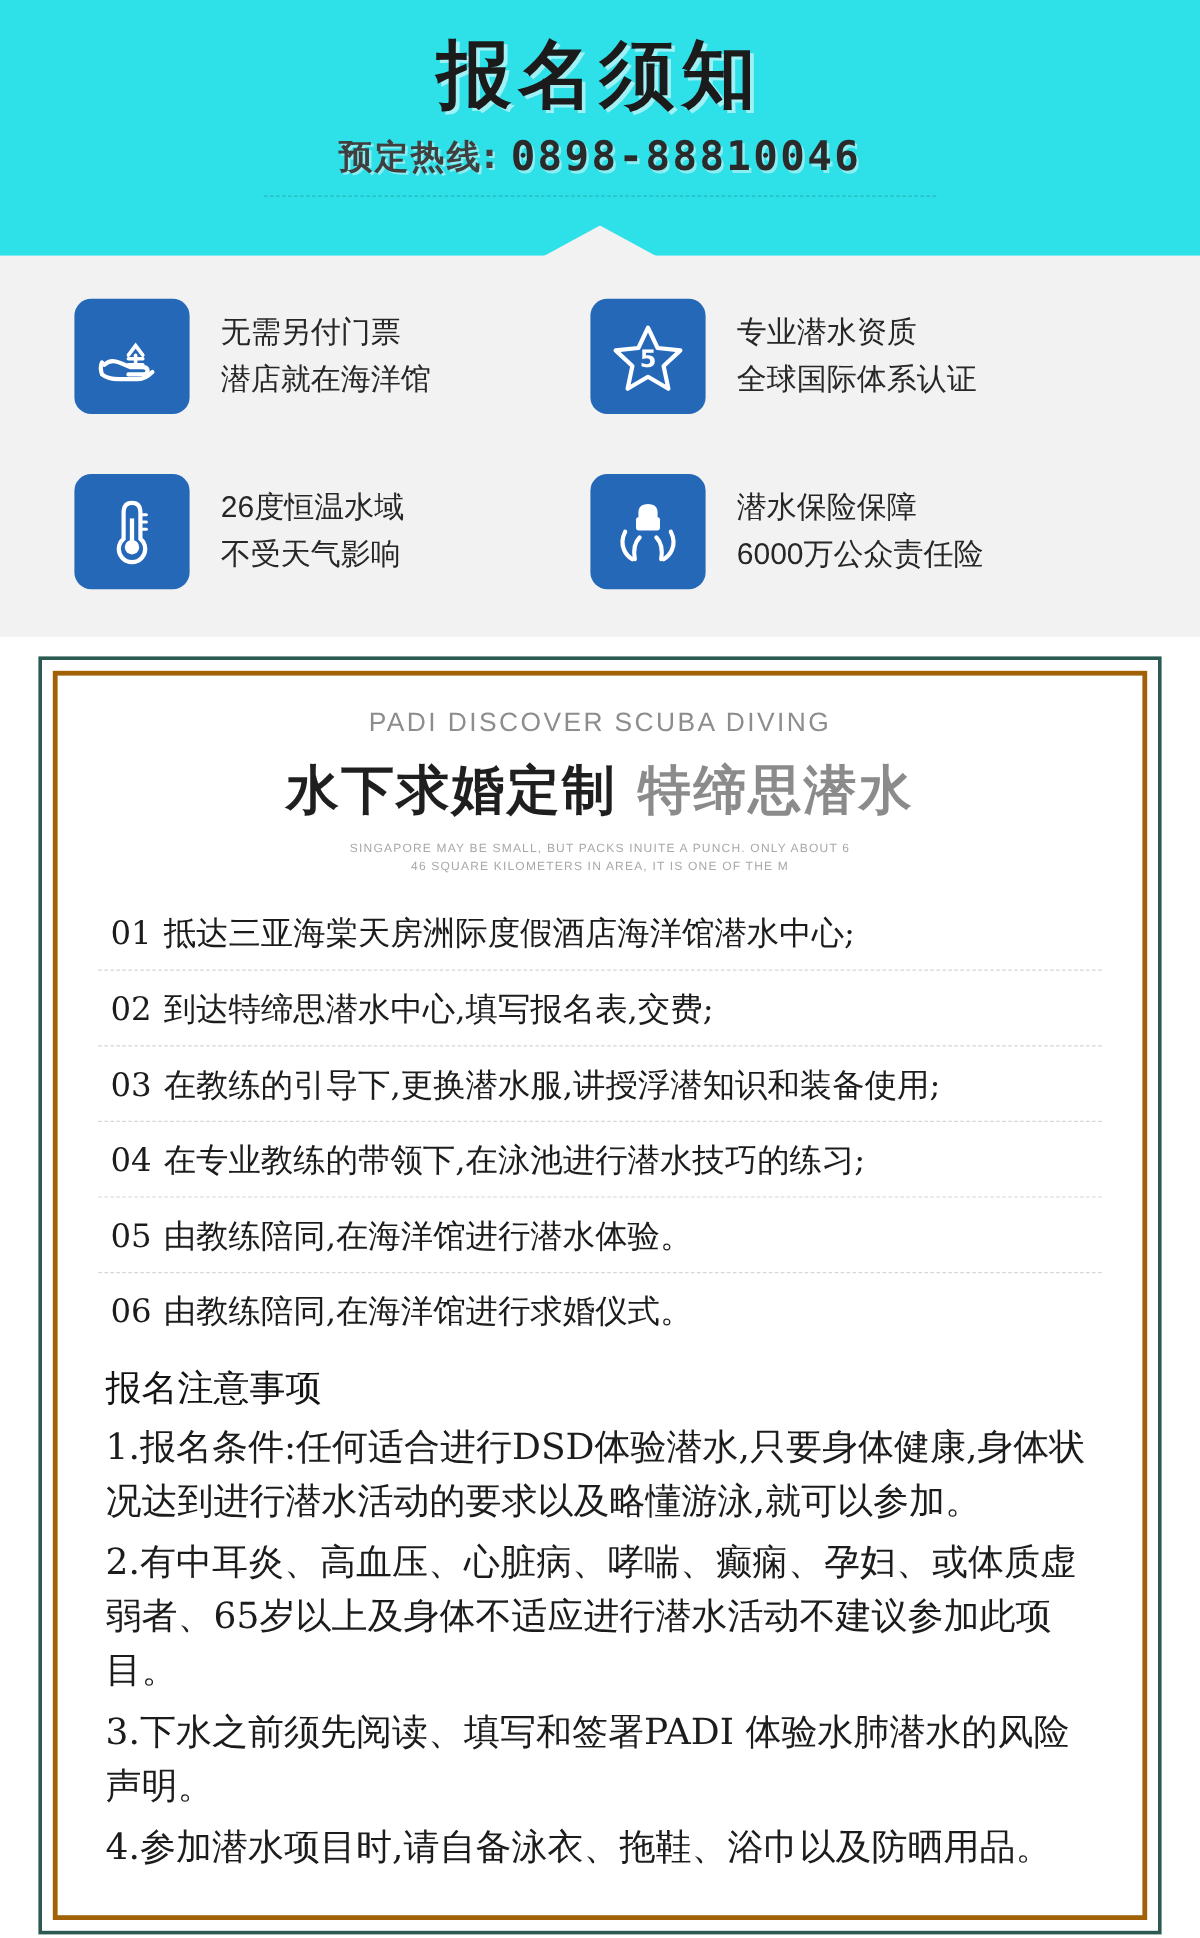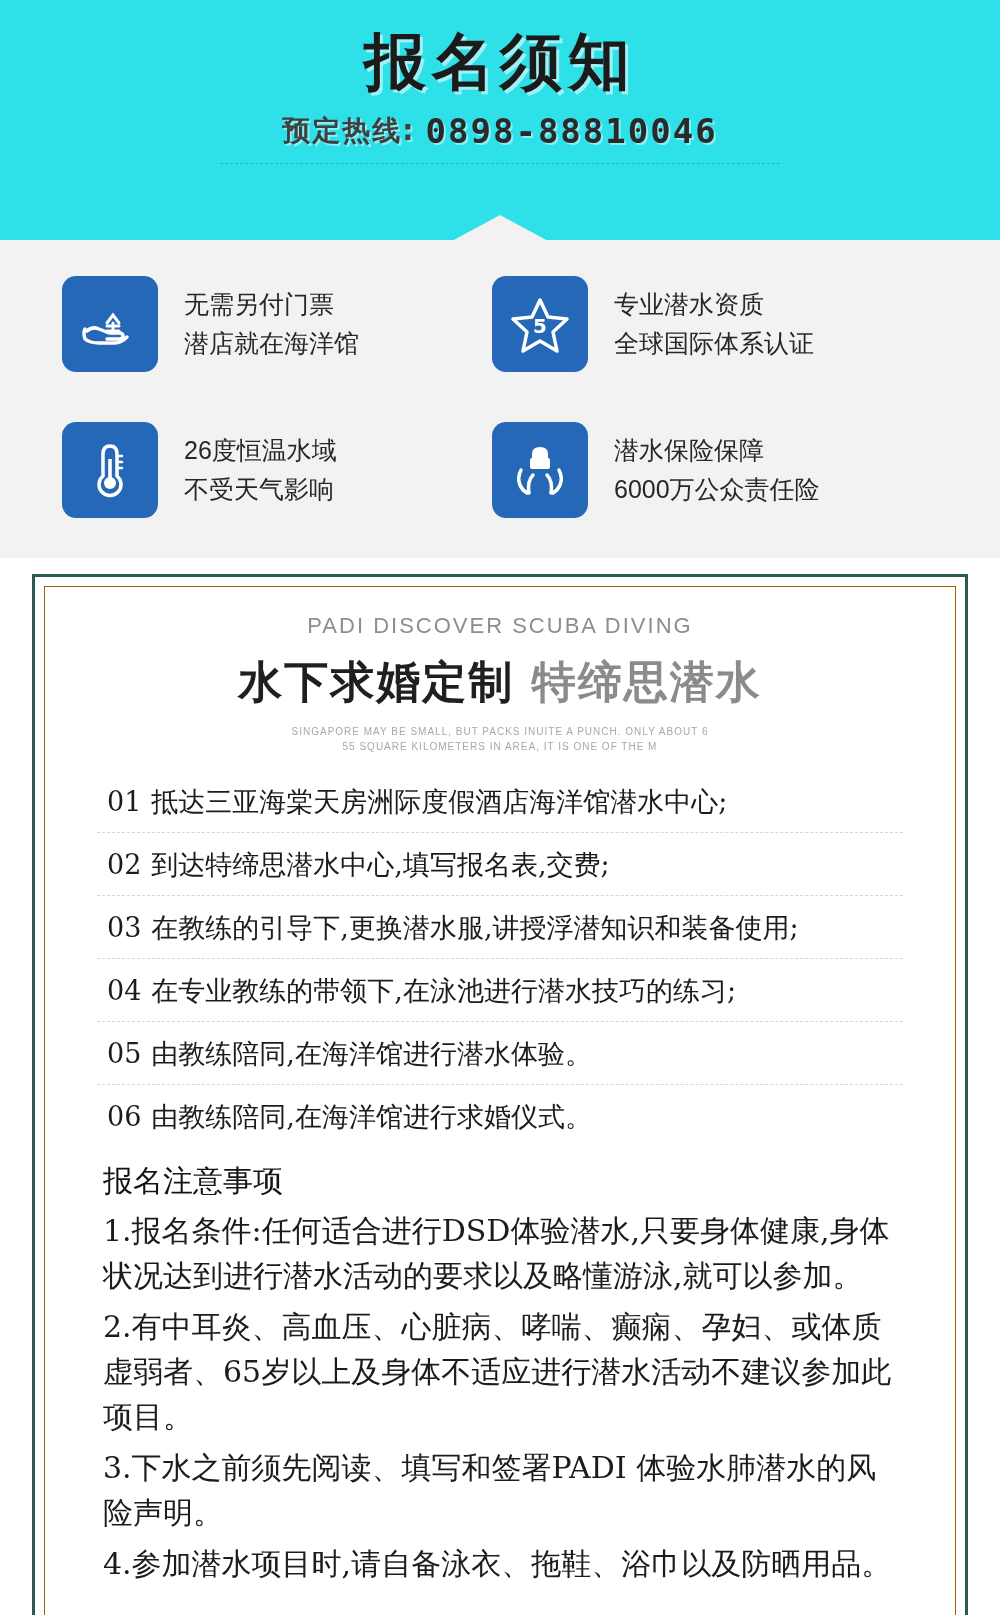--- a/index.html
+++ b/index.html
@@ -15,21 +15,21 @@
   .page {
     width: 1000px;
     position: relative;
     overflow: hidden;
   }
 
   
   .header {
     position: relative;
     background: #2ee0e8;
-    height: 240px;
+    height: 213px;
     box-sizing: border-box;
     padding-top: 26px;
     text-align: center;
   }
   .header-title {
     font-family: "DejaVu Sans", sans-serif;
     font-weight: bold;
     font-size: 62px;
     letter-spacing: 6px;
     color: #1b1b1b;
@@ -116,22 +116,22 @@
     background: #ffffff;
     padding: 16px 0 18px;
   }
   .flow-outer {
     margin: 0 32px;
     border: 3px solid #2c5a52;
     padding: 9px;
     background: #ffffff;
   }
   .flow-inner {
-    border: 1px solid #a16207;
-    padding: 26px 52px 34px;
+    border: 4px solid #a16207;
+    padding: 26px 34px 34px;
   }
   .flow-eyebrow {
     text-align: center;
     color: #8d8d8d;
     font-size: 22px;
     letter-spacing: 2px;
     font-family: "Liberation Sans", sans-serif;
   }
   .flow-title {
     margin-top: 14px;
@@ -305,21 +305,21 @@
 
         <div class="flow-eyebrow">PADI DISCOVER SCUBA DIVING</div>
 
         <div class="flow-title">
           <span>水下求婚定制</span>
           <span class="grey">特缔思潜水</span>
         </div>
 
         <div class="flow-sub">
           <div>SINGAPORE MAY BE SMALL, BUT PACKS INUITE A PUNCH. ONLY ABOUT 6</div>
-          <div>55 SQUARE KILOMETERS IN AREA, IT IS ONE OF THE M</div>
+          <div>46 SQUARE KILOMETERS IN AREA, IT IS ONE OF THE M</div>
         </div>
 
         <div class="steps">
           <div class="step">
             <span class="num">01</span><span>抵达三亚海棠天房洲际度假酒店海洋馆潜水中心;</span>
           </div>
           <div class="step">
             <span class="num">02</span><span>到达特缔思潜水中心,填写报名表,交费;</span>
           </div>
           <div class="step">

